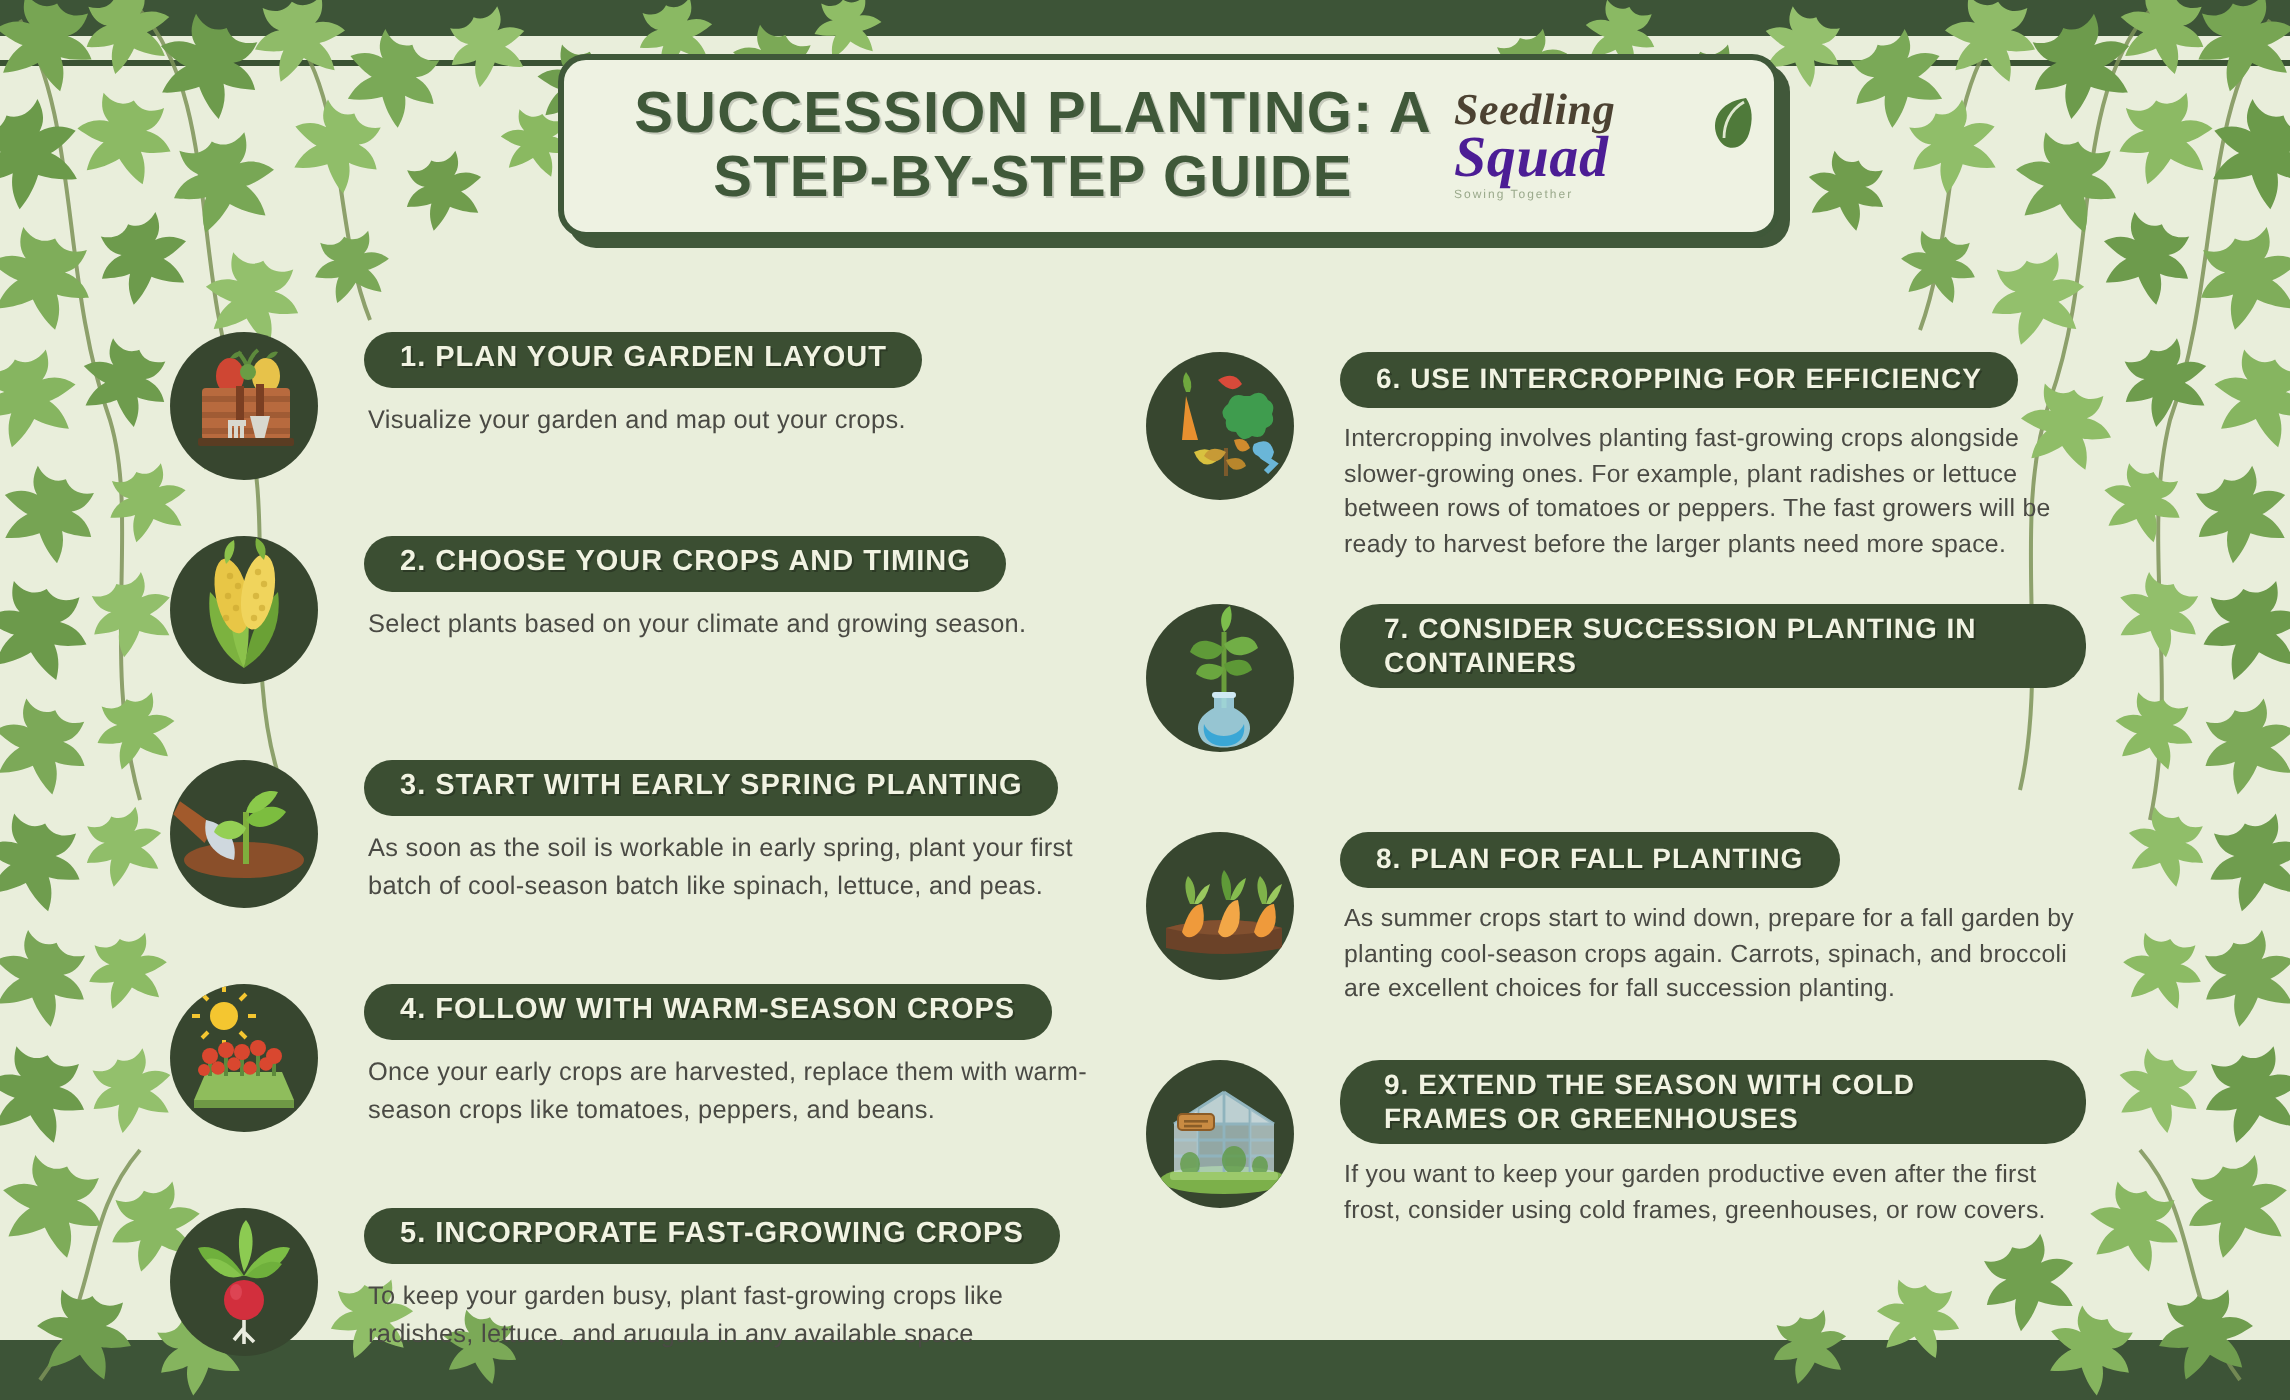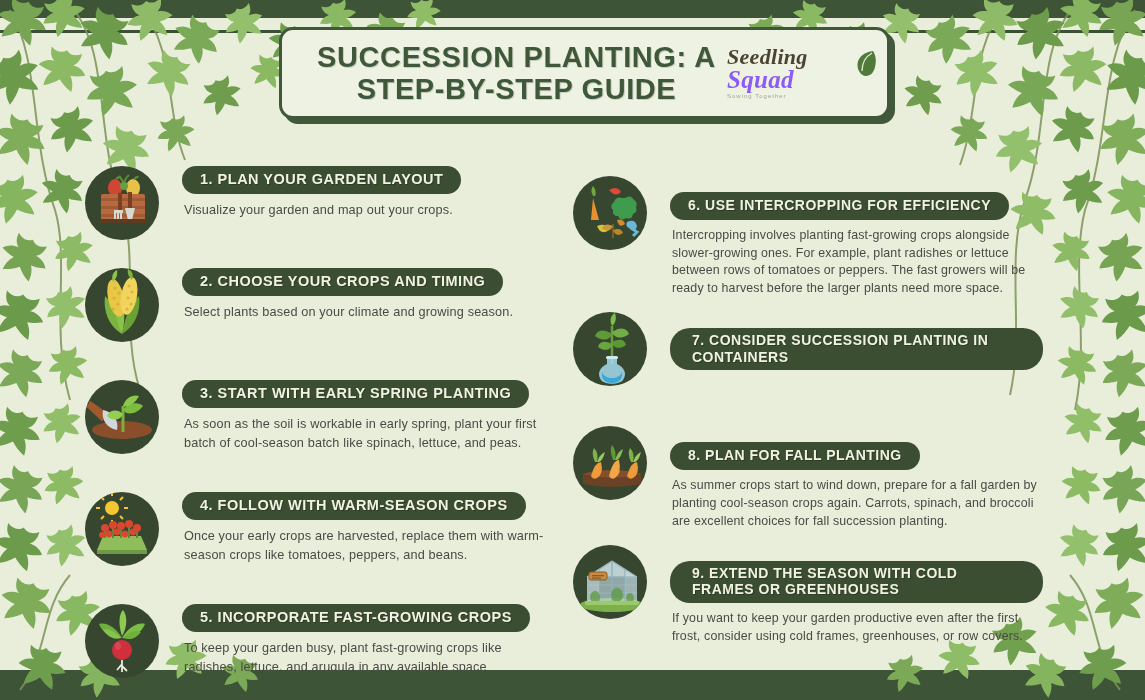--- a/index.html
+++ b/index.html
@@ -49,21 +49,21 @@
     width:140px;display:flex;flex-direction:column;
     align-items:flex-start;justify-content:center;padding-right:20px;
     position:relative;
   }
   #logo-line1{
     font-family:"Liberation Serif", serif;font-style:italic;font-weight:bold;
     font-size:22px;color:#4c4232;line-height:.95;letter-spacing:.3px;
   }
   #logo-line2{
     font-family:"Liberation Serif", serif;font-style:italic;font-weight:bold;
-    font-size:25px;color:#8b5cf6;line-height:.95;letter-spacing:.3px;
+    font-size:29px;color:#4c1d95;line-height:.95;letter-spacing:.3px;
   }
   #logo-tagline{
     font-size:6px;color:#9aa98b;letter-spacing:1px;margin-top:2px;
   }
   #logo-leaf{position:absolute;right:8px;top:2px;}
 
   
   #col-left{position:absolute;left:85px;top:166px;width:465px;}
   #col-right{position:absolute;left:573px;top:176px;width:470px;}
 
@@ -78,21 +78,21 @@
     border-radius:20px;padding:5px 18px 6px 18px;
     font-size:14.5px;font-weight:bold;letter-spacing:.5px;
     line-height:1.18;text-transform:uppercase;
     text-shadow:1px 1px 0 rgba(0,0,0,.25);
   }
   .step-pill.two-line{padding:4px 22px 5px 22px;}
   .step-desc{
     margin:7px 0 0 2px;color:#4a4a44;
     font-size:12.7px;line-height:1.48;letter-spacing:.15px;
   }
-  .rcol .step-pill{font-size:14px;margin-top:16px;}
+  .rcol .step-pill{font-size:14px;}
   .rcol .step-desc{font-size:12.4px;line-height:1.45;}
 </style>
 </head>
 <body>
 
 <div id="poster">
 
   <div id="inner-bg"></div>
   <div id="frame-line-top"></div>
   <div id="bottom-bar"></div>

